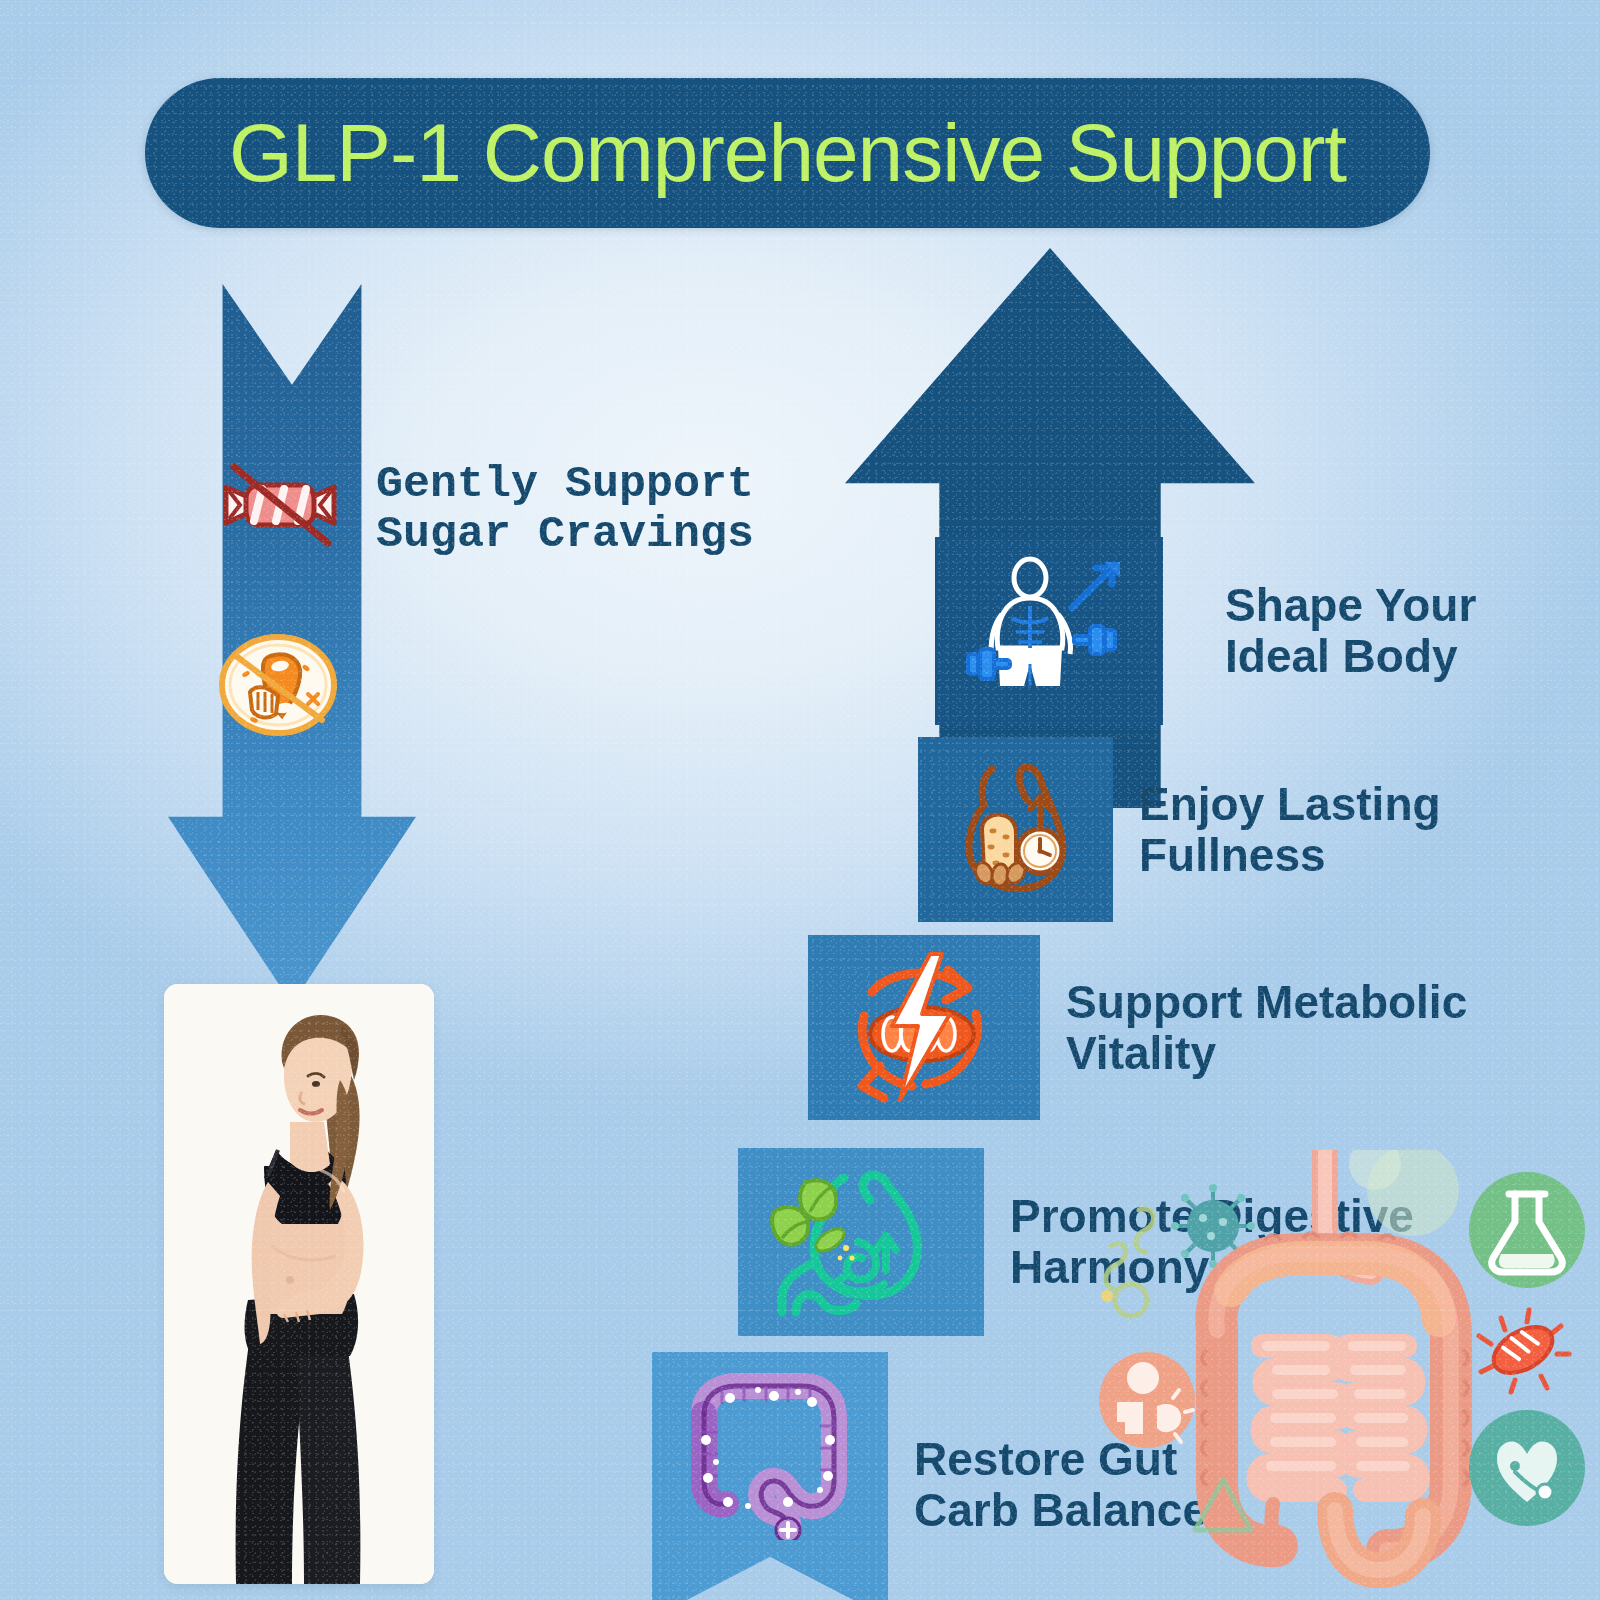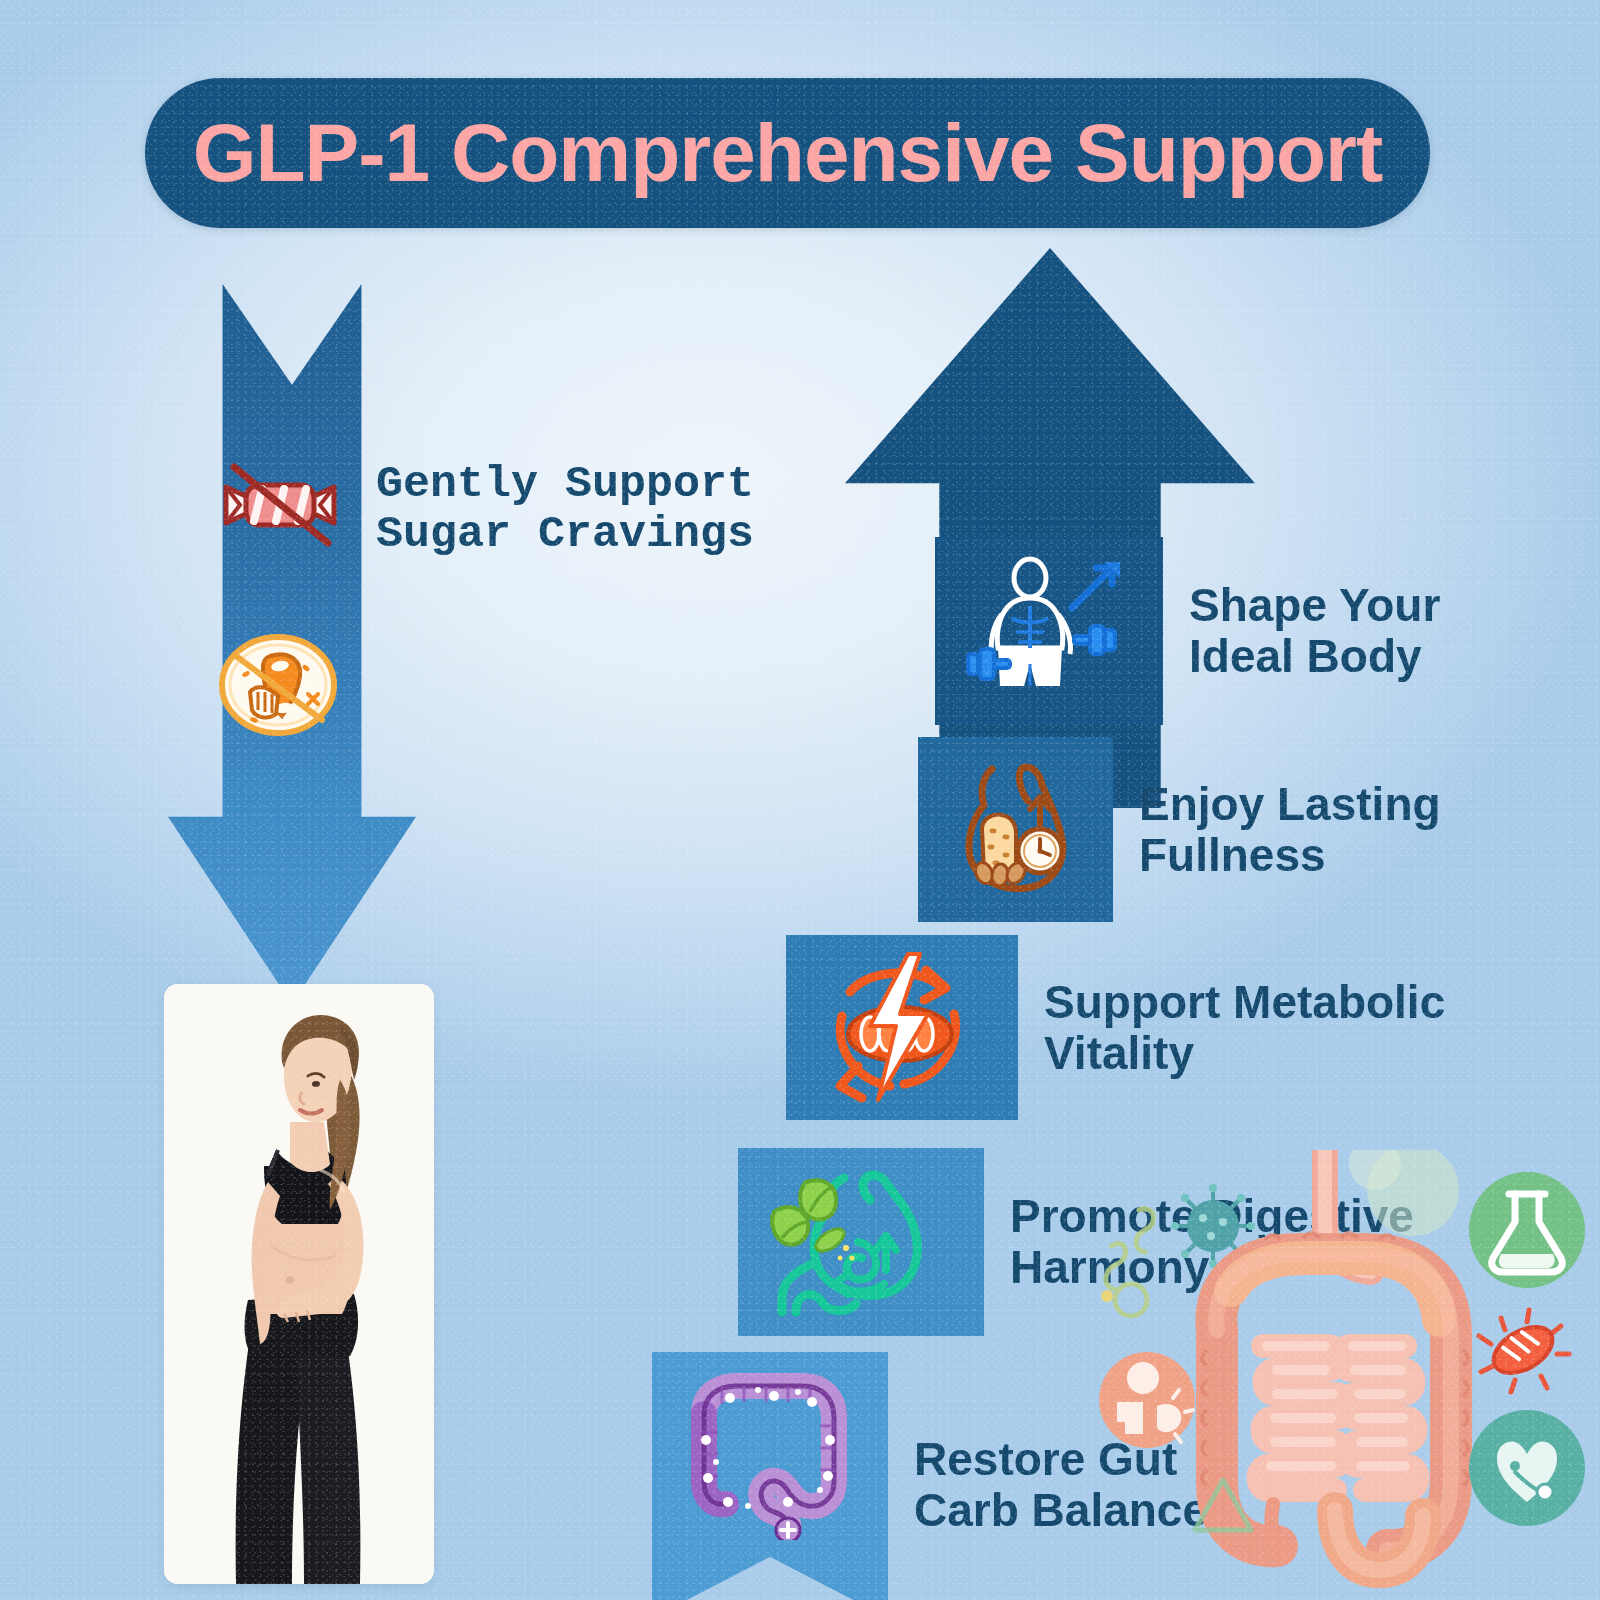--- a/index.html
+++ b/index.html
@@ -27,21 +27,21 @@
   }
 
   
   #titleBar{
     position:absolute;left:145px;top:78px;width:1285px;height:150px;
     background:#16527f;border-radius:75px;
     display:flex;align-items:center;justify-content:center;
     box-shadow:0 2px 8px rgba(20,60,95,.18);
   }
   #titleText{
-    color:#fca5a5;font-size:82px;font-weight:bold;letter-spacing:-1px;
+    color:#bef264;font-size:82px;font-weight:normal;letter-spacing:-1px;
     white-space:nowrap;font-family:"Liberation Sans", sans-serif;
   }
 
   
   .arrow{position:absolute;}
   #downArrow{
     left:168px;top:284px;width:248px;height:720px;
     background:linear-gradient(180deg,#1f5d90 0%,#2a6ea6 35%,#3d89c4 70%,#4b96ce 100%);
     clip-path:polygon(
       22% 0%, 50% 14%, 78% 0%, 78% 0%, 78% 74%, 100% 74%, 50% 100%, 0% 74%, 22% 74%
@@ -183,21 +183,21 @@
         <path d="M138 108 C134 114 136 119 141 120" fill="none" stroke="#dfae8e" stroke-width="3"></path>
         <path d="M136 126 C144 131 152 130 158 126" fill="none" stroke="#c4705f" stroke-width="4" stroke-linecap="round"></path>
 
         <path d="M156 186 C168 190 176 198 180 208" fill="none" stroke="#fbe3d0" stroke-width="3" opacity=".6"></path>
       </g>
     </svg>
   </div>
 
   <div id="upArrow" class="arrow"></div>
 
-  <div class="stair" style="left:935px;top:537px;">
+  <div class="stair" style="left:935px;top:537px;gap:36px;">
     <div class="tile" style="width:228px;height:188px;background:#175587;">
       <svg width="170" height="150" viewBox="0 0 170 150">
 
         <ellipse cx="66" cy="22" rx="16" ry="19" fill="none" stroke="#ffffff" stroke-width="5"></ellipse>
 
         <path d="M40 56 C46 46 56 42 66 42 C76 42 86 46 92 56 C98 66 100 80 98 92 L34 92 C32 80 34 66 40 56 Z" fill="none" stroke="#ffffff" stroke-width="5"></path>
 
         <path d="M66 50 L66 92" stroke="#1f7be0" stroke-width="4"></path>
         <path d="M48 62 C56 68 76 68 84 62" fill="none" stroke="#1f7be0" stroke-width="4"></path>
         <path d="M52 76 L80 76 M54 86 L78 86" stroke="#1f7be0" stroke-width="3.5"></path>
@@ -254,21 +254,21 @@
         <path d="M104 96 L104 84 M104 96 L114 100" stroke="#9c4a17" stroke-width="4" stroke-linecap="round"></path>
         <circle cx="104" cy="96" r="2.6" fill="#9c4a17"></circle>
 
         <path d="M104 72 L104 44 M94 54 L104 42 L114 54" fill="none" stroke="#9c4a17" stroke-width="6" stroke-linecap="round" stroke-linejoin="round"></path>
       </svg>
     </div>
     <div class="stair-txt">Enjoy Lasting
 Fullness</div>
   </div>
 
-  <div class="stair" style="left:786px;top:935px;">
+  <div class="stair" style="left:808px;top:935px;">
     <div class="tile" style="width:232px;height:185px;background:#2f7cb4;">
       <svg width="180" height="160" viewBox="0 0 180 160">
 
         <path d="M38 44 C56 22 104 18 128 38" fill="none" stroke="#f0571c" stroke-width="9" stroke-linecap="round"></path>
         <path d="M114 22 L134 40 L112 52" fill="none" stroke="#f0571c" stroke-width="9" stroke-linecap="round" stroke-linejoin="round"></path>
         <path d="M142 66 C150 96 128 130 92 136" fill="none" stroke="#f0571c" stroke-width="9" stroke-linecap="round"></path>
         <path d="M30 68 C22 98 42 132 78 138" fill="none" stroke="#f0571c" stroke-width="9" stroke-linecap="round"></path>
         <path d="M46 118 L28 138 L50 150" fill="none" stroke="#f0571c" stroke-width="9" stroke-linecap="round" stroke-linejoin="round"></path>
 
         <ellipse cx="88" cy="86" rx="52" ry="27" fill="#f0571c" stroke="#c23f10" stroke-width="4"></ellipse>

